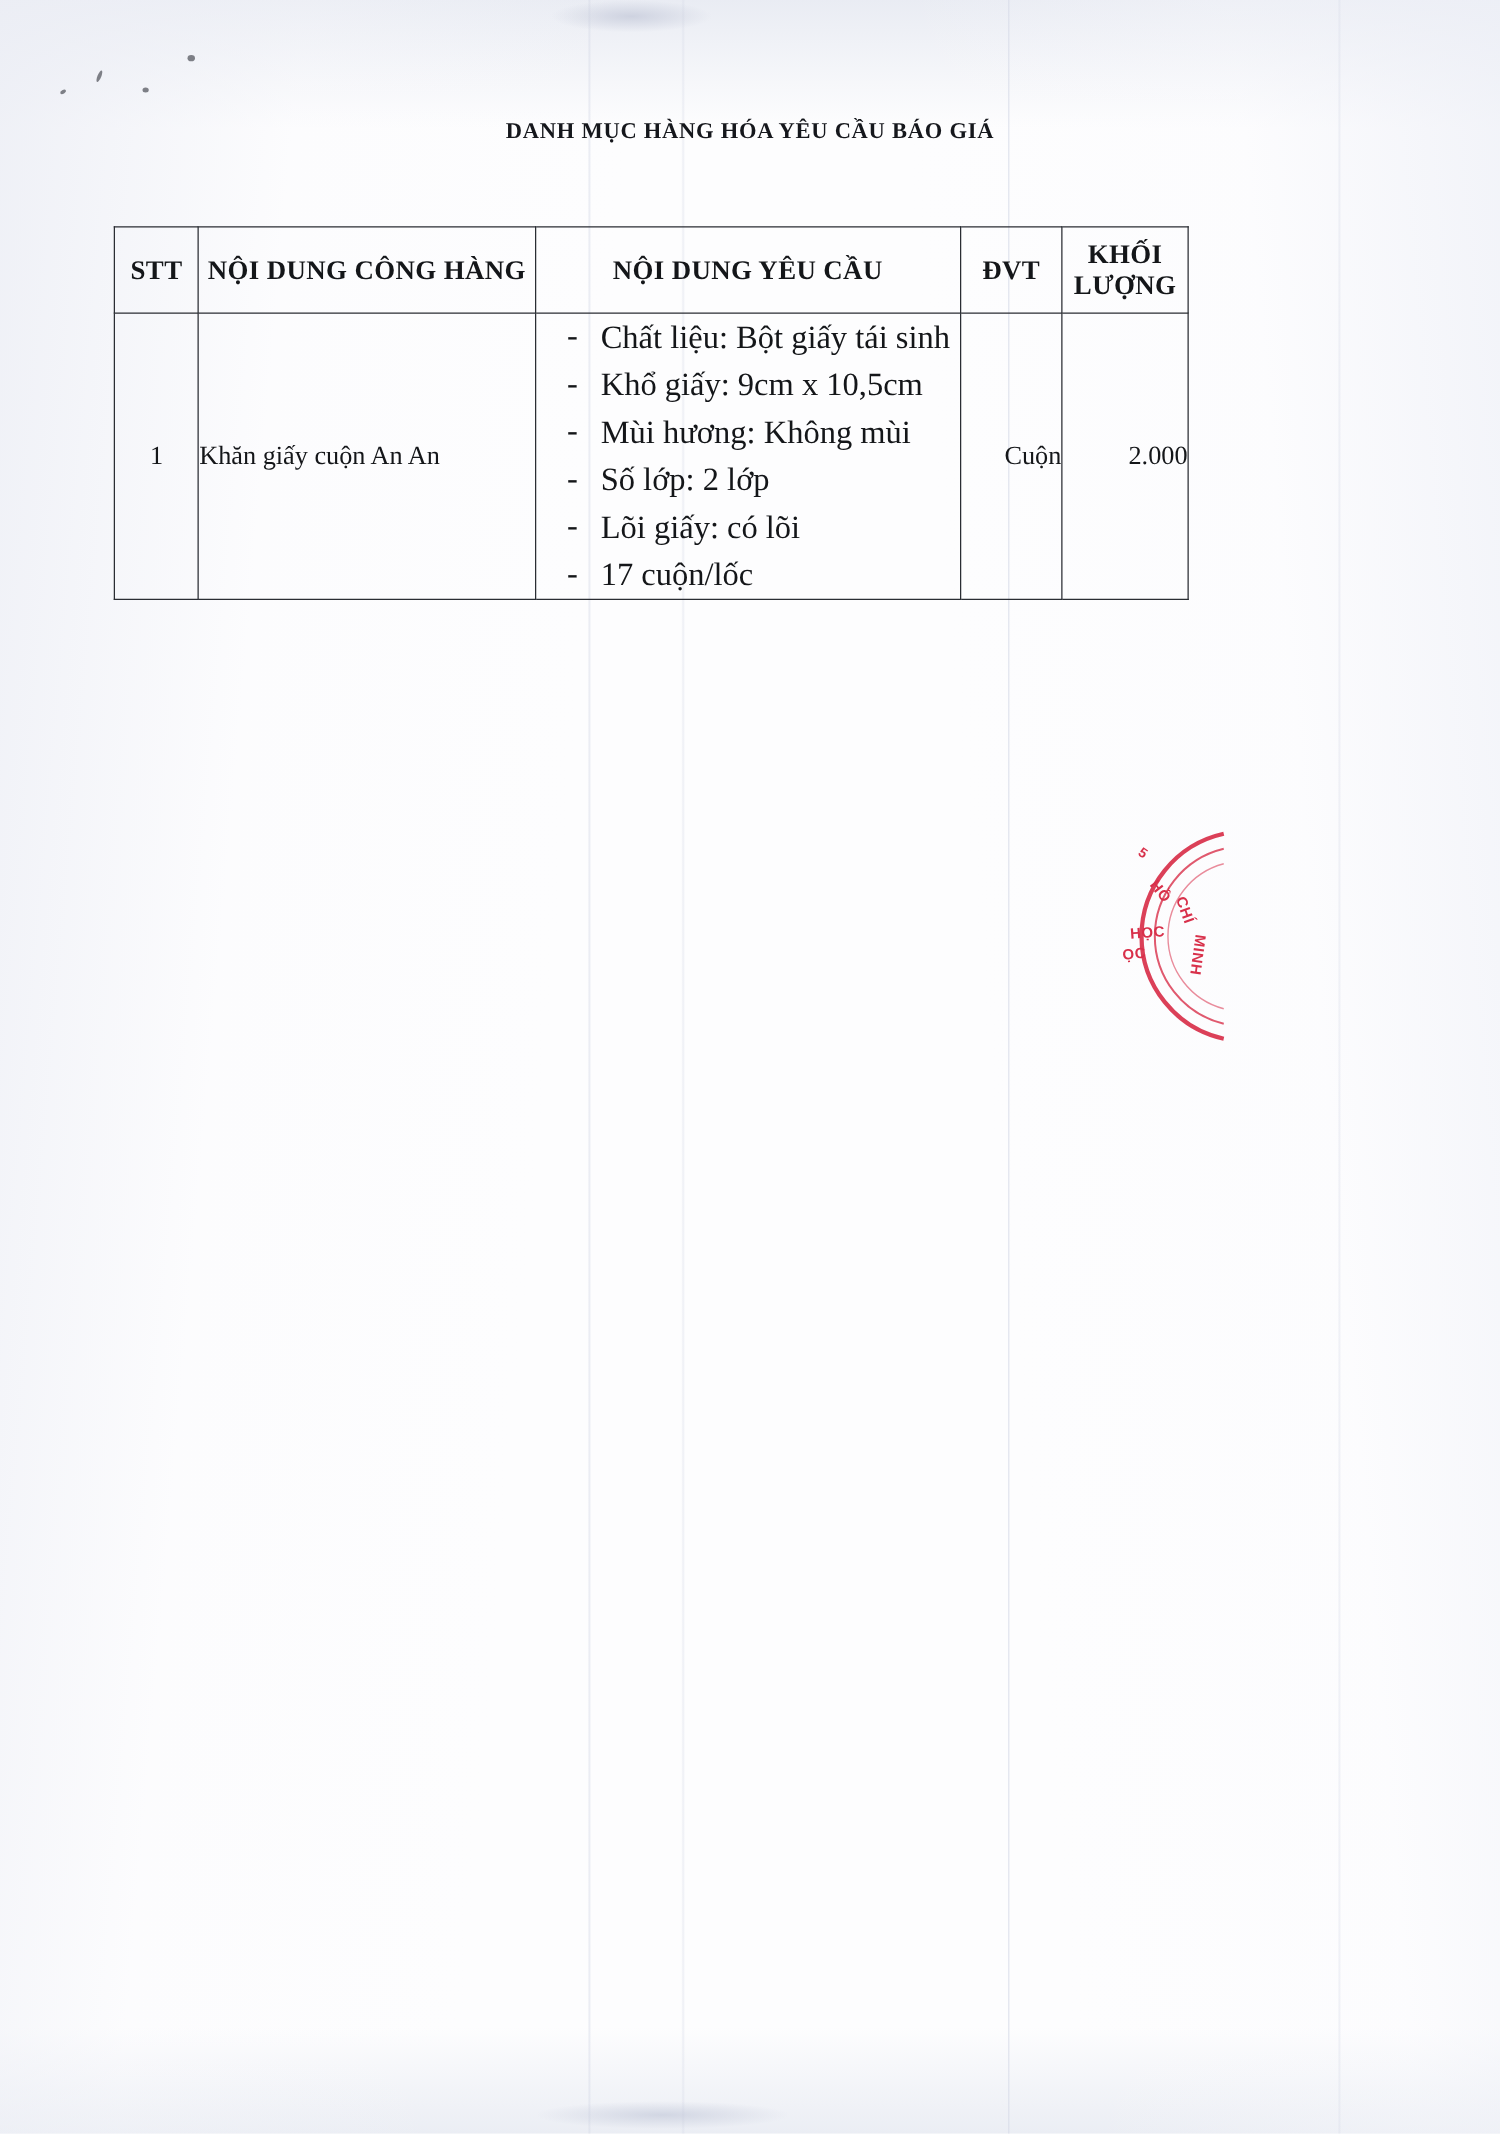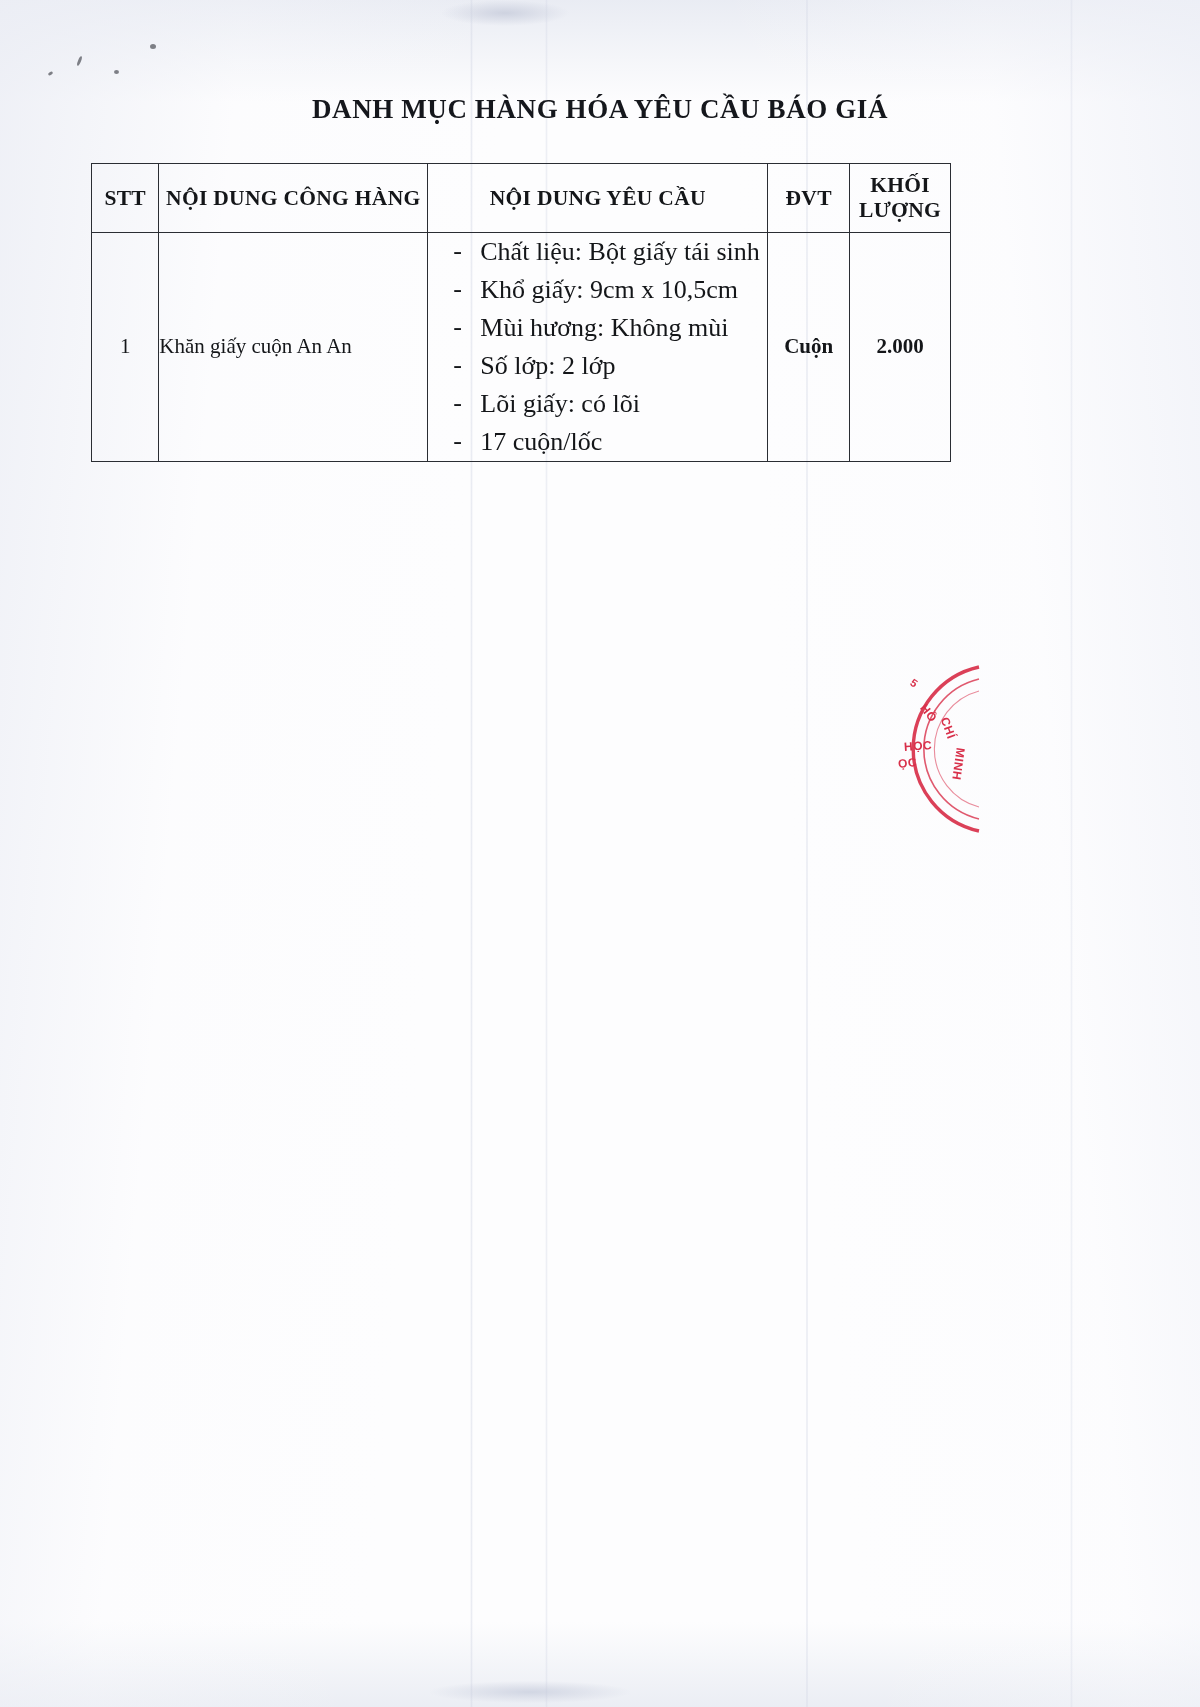--- a/index.html
+++ b/index.html
@@ -62,31 +62,31 @@
   .speck.d { left: 150px; top: 44px;  width: 6px;  height: 5px; }
 
   
   .doc-title {
     position: absolute;
     left: 0;
     right: 0;
     top: 94px;
     text-align: center;
     font-weight: bold;
-    font-size: 27px;
+    font-size: 18px;
     letter-spacing: .6px;
     color: #15171c;
     font-family: "Liberation Serif", serif;
   }
 
   
   .tbl-wrap {
     position: absolute;
     left: 62px;
-    top: 163px;
+    top: 181px;
     width: 860px;
     padding-left: 29px;
   }
   table.goods {
     width: 100%;
     border-collapse: collapse;
     color: #141619;
   }
   table.goods th,
   table.goods td {
@@ -107,21 +107,21 @@
   .col-req   { width: 384px; }
   .col-unit  { width: 88px; }
   .col-qty   { width: 104px; }
 
   table.goods tbody td {
     height: 172px;
     font-size: 21px;
   }
   td.c-stt  { text-align: center; }
   td.c-work { padding-left: 18px; font-size: 21.5px; margin-left: 25px; }
-  td.c-unit, td.c-qty { text-align: center; font-size: 21.5px; font-weight: bold; }
+  td.c-unit, td.c-qty { text-align: right; font-size: 21.5px; }
 
   td.c-req { padding: 8px 6px 8px 10px; }
   ul.specs {
     list-style: none;
     margin: 0;
     padding: 0 0 0 52px;
     font-size: 26px;
     line-height: 1.46;
   }
   ul.specs li { position: relative; }

